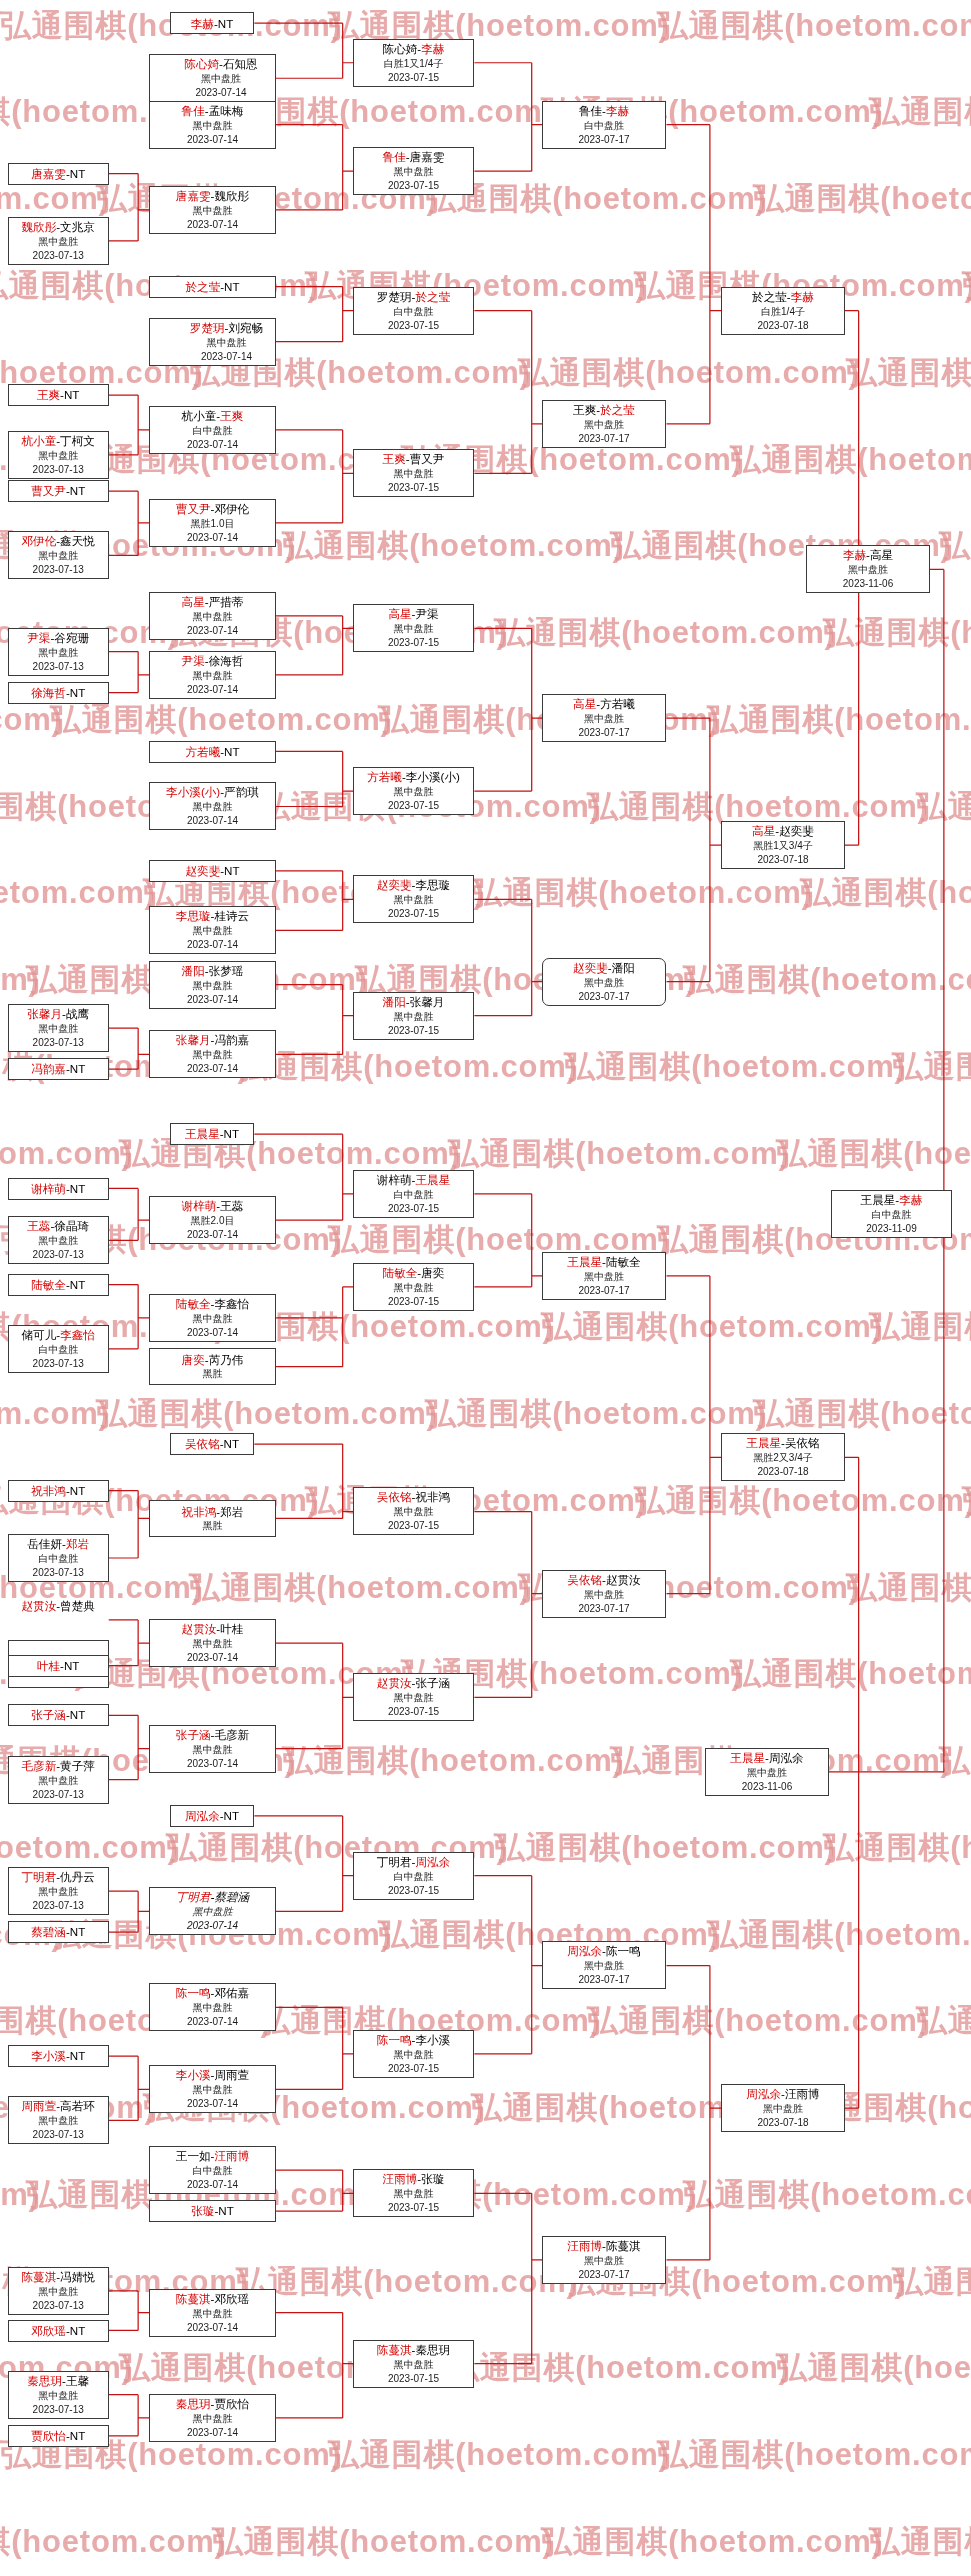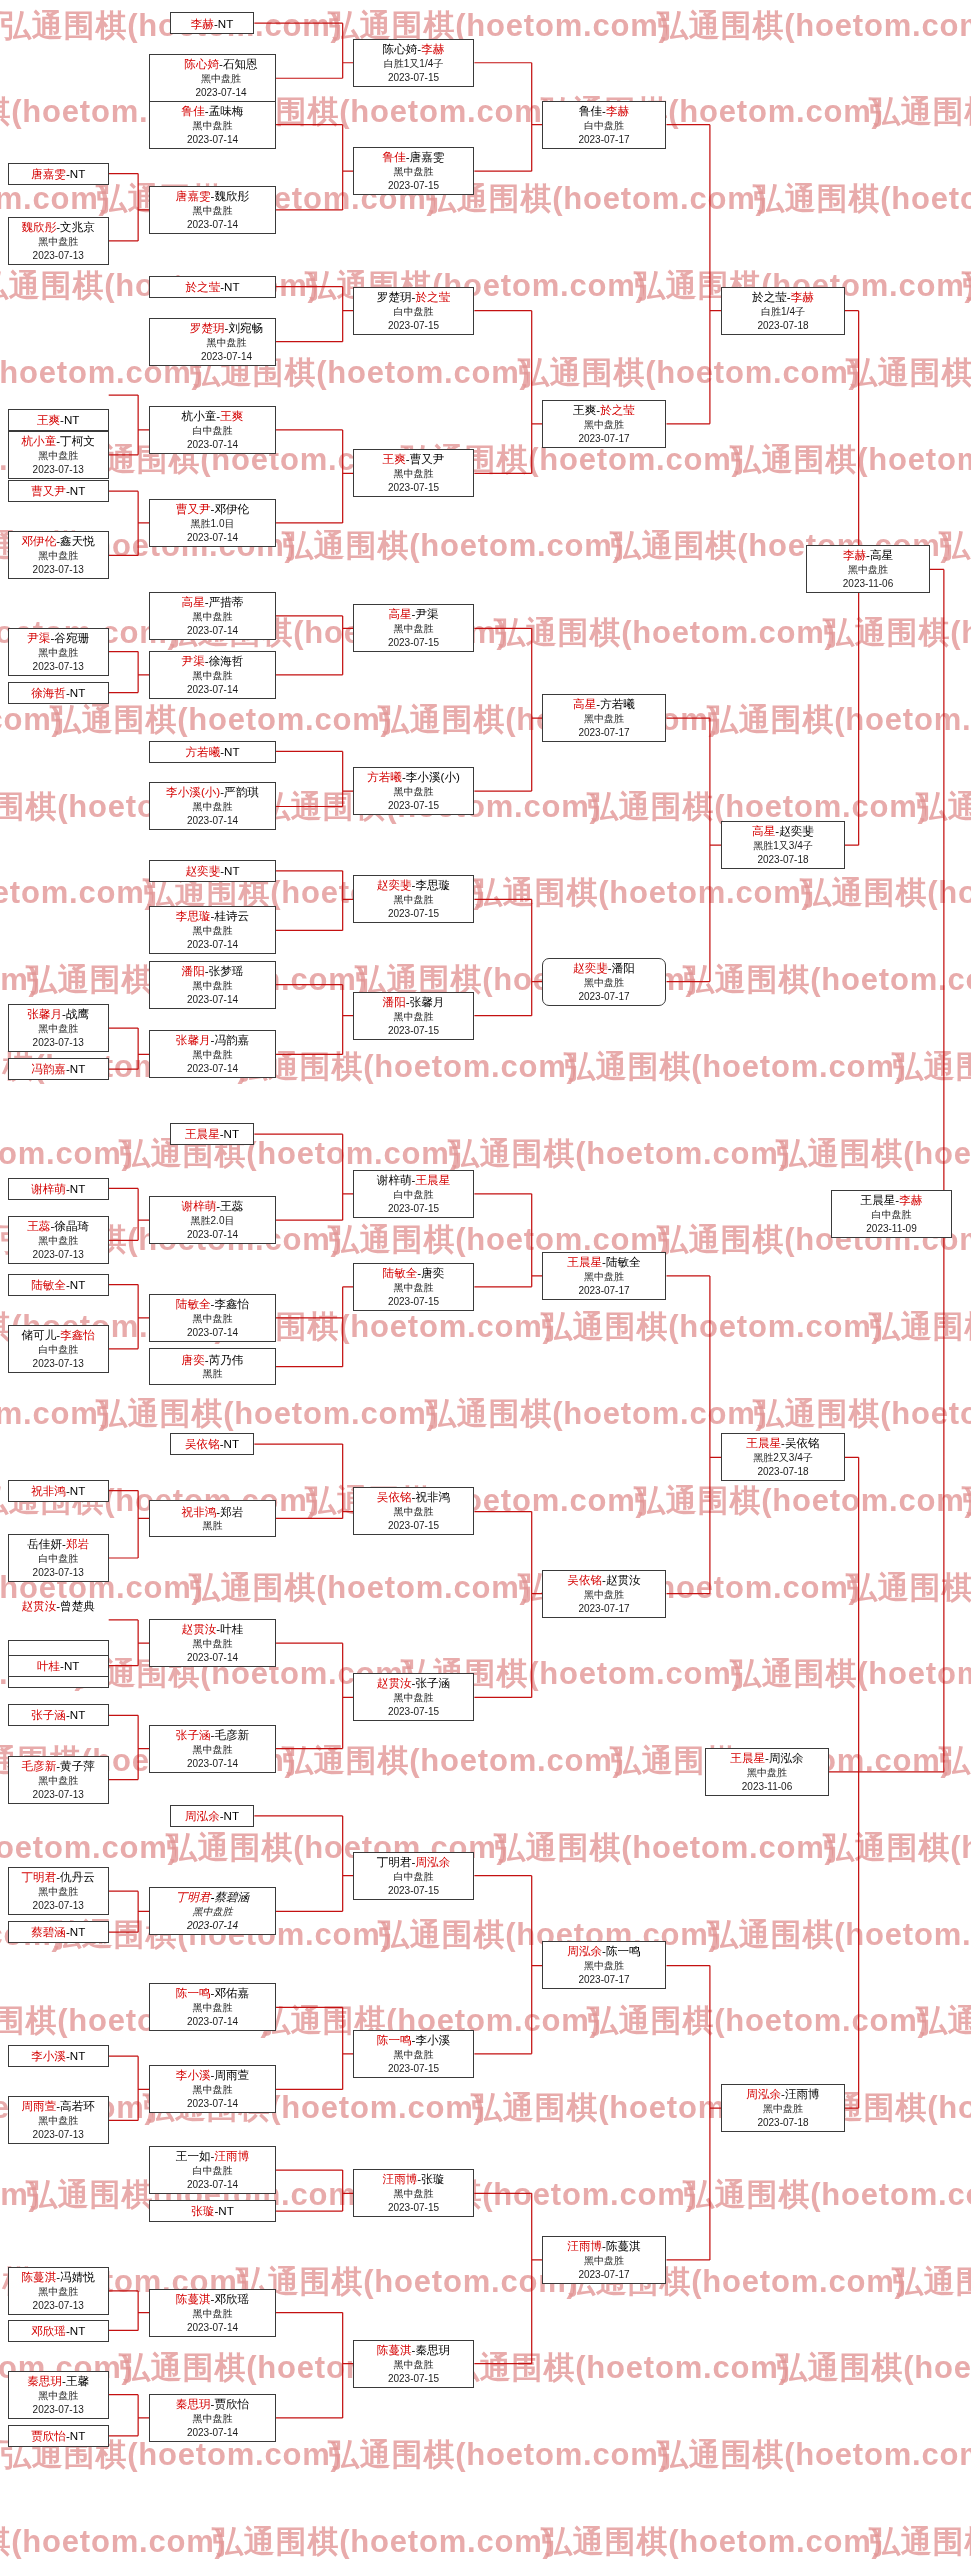--- a/index.html
+++ b/index.html
@@ -196,21 +196,21 @@
       <div class="box" style="left: 149px; top: 318px; width: 127px; height: 48px; padding-left: 28px;">
         <div class="nm"><span class="w">罗楚玥</span>-刘宛畅</div>
         <div class="rs">黑中盘胜</div>
         <div class="dt">2023-07-14</div>
       </div>
       <div class="box" style="left: 721px; top: 287px; width: 124px; height: 48px;">
         <div class="nm">於之莹-<span class="w">李赫</span></div>
         <div class="rs">白胜1/4子</div>
         <div class="dt">2023-07-18</div>
       </div>
-      <div class="box" style="left: 7.7px; top: 384px; width: 101px; height: 22px; margin-top: 25px;">
+      <div class="box" style="left: 7.7px; top: 384px; width: 101px; height: 22px;">
         <div class="nm"><span class="w">王爽</span>-NT</div>
       </div>
       <div class="box" style="left: 149px; top: 406px; width: 127px; height: 48px;">
         <div class="nm">杭小童-<span class="w">王爽</span></div>
         <div class="rs">白中盘胜</div>
         <div class="dt">2023-07-14</div>
       </div>
       <div class="box" style="left: 7.7px; top: 431px; width: 101px; height: 48px;">
         <div class="nm"><span class="w">杭小童</span>-丁柯文</div>
         <div class="rs">黑中盘胜</div>

